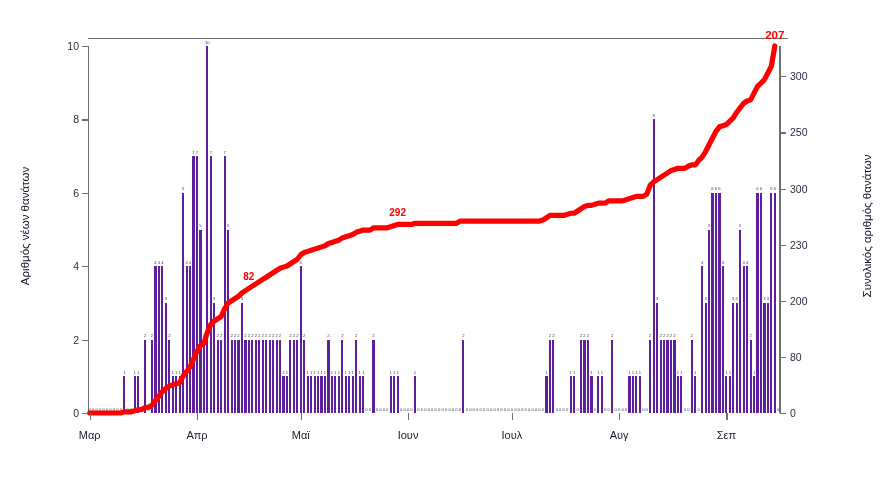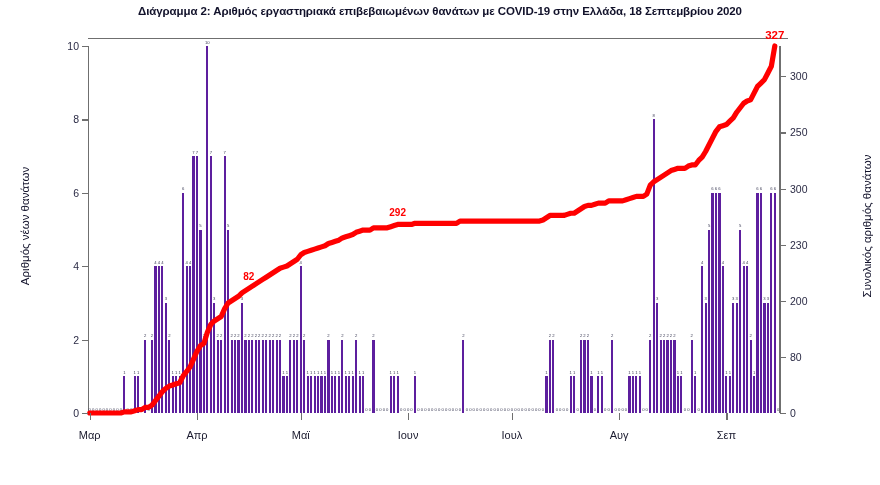--- a/index.html
+++ b/index.html
@@ -60,21 +60,20 @@
   #cum-svg{position:absolute;inset:0;overflow:visible;}
   .cumlabel{position:absolute;font-size:10px;font-weight:bold;color:#ff0000;
             transform:translateX(-50%);white-space:nowrap;}
   #cum-end-label{font-size:11.5px;}
 </style>
 </head>
 <body>
 
 <div id="root">
 
-  <div id="chart-title">Διάγραμμα 2: Αριθμός εργαστηριακά επιβεβαιωμένων θανάτων με COVID-19 στην Ελλάδα, 18 Σεπτεμβρίου 2020</div>
 
   <div id="ylabel-left-title">
     <span>Αριθμός νέων θανάτων</span>
   </div>
 
   <div id="ylabel-right-title">
     <span>Συνολικός αριθμός θανάτων</span>
   </div>
 
 
@@ -406,21 +405,21 @@
           <div class="bar" style="left:685.74px;width:2.15px;height:220.20px;background:#5d1f9e"></div>
           <div class="barlabel" style="left:686.81px;top:148.30px;">6</div>
           <div class="barlabel" style="left:690.27px;top:368.50px;">0</div>
         </div>
       <svg id="cum-svg" viewBox="0 0 692 375" preserveAspectRatio="none">
           <polyline points="1.73,375.00 5.19,375.00 8.65,375.00 12.11,375.00 15.57,375.00 19.03,375.00 22.49,375.00 25.95,375.00 29.41,375.00 32.87,375.00 36.33,373.88 39.79,373.88 43.25,373.88 46.71,372.76 50.17,371.63 53.63,371.63 57.09,369.39 60.55,369.39 64.01,367.14 67.47,362.65 70.93,358.17 74.39,353.68 77.85,350.31 81.31,348.06 84.77,346.94 88.23,345.82 91.69,344.70 95.15,337.96 98.61,333.47 102.07,328.98 105.53,321.13 108.99,313.27 112.45,307.66 115.91,305.42 119.37,294.19 122.83,286.34 126.29,282.97 129.75,280.72 133.21,278.48 136.67,270.62 140.13,265.01 143.59,262.77 147.05,260.52 150.51,258.28 153.97,254.91 157.43,252.67 160.89,250.42 164.35,248.18 167.81,245.93 171.27,243.69 174.73,241.44 178.19,239.20 181.65,236.95 185.11,234.71 188.57,232.46 192.03,230.22 195.49,229.10 198.95,227.98 202.41,225.73 205.87,223.49 209.33,221.24 212.79,216.75 216.25,214.51 219.71,213.39 223.17,212.26 226.63,211.14 230.09,210.02 233.55,208.90 237.01,207.77 240.47,205.53 243.93,204.41 247.39,203.28 250.85,202.16 254.31,199.92 257.77,198.80 261.23,197.67 264.69,196.55 268.15,194.31 271.61,193.18 275.07,192.06 278.53,192.06 281.99,192.06 285.45,189.82 288.91,189.82 292.37,189.82 295.83,189.82 299.29,189.82 302.75,188.69 306.21,187.57 309.67,186.45 313.13,186.45 316.59,186.45 320.05,186.45 323.51,186.45 326.97,185.33 330.43,185.33 333.89,185.33 337.35,185.33 340.81,185.33 344.27,185.33 347.73,185.33 351.19,185.33 354.65,185.33 358.11,185.33 361.57,185.33 365.03,185.33 368.49,185.33 371.95,183.08 375.41,183.08 378.87,183.08 382.33,183.08 385.79,183.08 389.25,183.08 392.71,183.08 396.17,183.08 399.63,183.08 403.09,183.08 406.55,183.08 410.01,183.08 413.47,183.08 416.93,183.08 420.39,183.08 423.85,183.08 427.31,183.08 430.77,183.08 434.23,183.08 437.69,183.08 441.15,183.08 444.61,183.08 448.07,183.08 451.53,183.08 454.99,181.96 458.45,179.72 461.91,177.47 465.37,177.47 468.83,177.47 472.29,177.47 475.75,177.47 479.21,176.35 482.67,175.23 486.13,175.23 489.59,172.98 493.05,170.74 496.51,168.49 499.97,167.37 503.43,167.37 506.89,166.25 510.35,165.13 513.81,165.13 517.27,165.13 520.73,162.88 524.19,162.88 527.65,162.88 531.11,162.88 534.57,162.88 538.03,161.76 541.49,160.64 544.95,159.51 548.41,158.39 551.87,158.39 555.33,158.39 558.79,156.15 562.25,147.17 565.71,143.80 569.17,141.56 572.63,139.31 576.09,137.07 579.55,134.82 583.01,132.58 586.47,131.46 589.93,130.33 593.39,130.33 596.85,130.33 600.31,128.09 603.77,126.97 607.23,126.97 610.69,122.48 614.15,119.11 617.61,113.50 621.07,106.76 624.53,100.03 627.99,93.30 631.45,88.81 634.91,87.69 638.37,86.56 641.83,83.20 645.29,79.83 648.75,74.22 652.21,69.73 655.67,65.24 659.13,62.99 662.59,61.87 666.05,55.14 669.51,48.40 672.97,45.04 676.43,41.67 679.89,34.94 683.35,28.20 686.81,8.00" fill="none" stroke="#ff0000" stroke-width="5.2" stroke-linejoin="round" stroke-linecap="round"></polyline>
         </svg>
       <div id="annotations-layer">
           <div class="cumlabel" id="cum-label-0" style="left:160.89px;top:233.42px;">82</div>
           <div class="cumlabel" id="cum-label-1" style="left:309.67px;top:169.45px;">292</div>
-          <div class="cumlabel cum-end" id="cum-end-label" style="left:686.81px;top:-9.00px;font-size:11.5px;">327</div>
+          <div class="cumlabel cum-end" id="cum-end-label" style="left:686.81px;top:-9.00px;font-size:11.5px;">207</div>
         </div>
       <div id="yticks-left">
           <div class="ytick left" style="top:375.00px"></div>
           <div class="ylabel left" style="top:375.00px">0</div>
           <div class="ytick left" style="top:301.60px"></div>
           <div class="ylabel left" style="top:301.60px">2</div>
           <div class="ytick left" style="top:228.20px"></div>
           <div class="ylabel left" style="top:228.20px">4</div>
           <div class="ytick left" style="top:154.80px"></div>
           <div class="ylabel left" style="top:154.80px">6</div>

